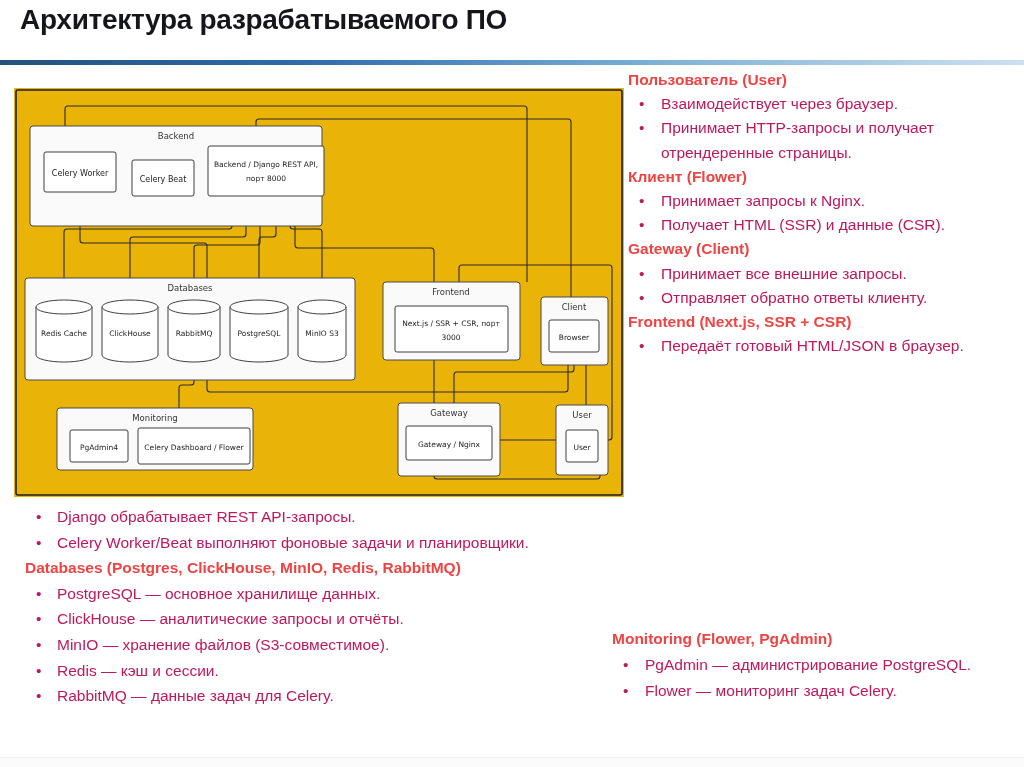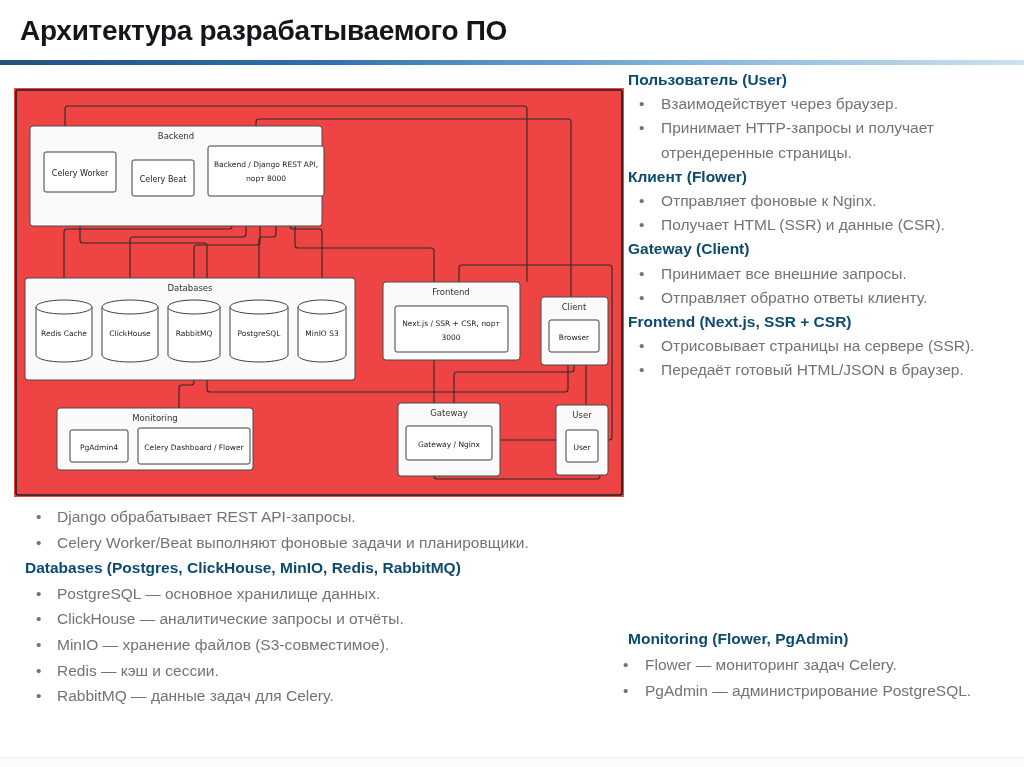--- a/index.html
+++ b/index.html
@@ -1,49 +1,49 @@
 <!DOCTYPE html>
 <html><head>
 <meta charset="utf-8">
 <style>
   html,body{margin:0;padding:0;}
   body{
     width:1024px;height:767px;overflow:hidden;background:#ffffff;
     font-family:"Liberation Sans",sans-serif;color:#1a1a1a;position:relative;
   }
   .title{
-    position:absolute;left:20px;top:15px;margin:0;
+    position:absolute;left:20px;top:4px;margin:0;
     font-size:28px;font-weight:700;color:#15151c;letter-spacing:-0.3px;
   }
   .rule{
     position:absolute;left:0;top:60px;width:1024px;height:5px;
     background:linear-gradient(90deg,#24527c 0%,#2f6da9 30%,#7fb2d9 65%,#cde0f0 100%);
   }
-  .diagram{position:absolute;left:14px;top:88px;width:610px;height:409px;background:#ef4444;}
+  .diagram{position:absolute;left:14px;top:88px;width:610px;height:409px;background:#eab308;}
   .diagram svg{display:block;}
   .dgroup{fill:#fafafa;stroke:#4a4a4a;stroke-width:1;}
   .dnode{fill:#ffffff;stroke:#3f3f3f;stroke-width:1;}
   .dcyl{fill:#ffffff;stroke:#3f3f3f;stroke-width:1;}
   .dline{fill:none;stroke:#2b2b2b;stroke-width:1.1;}
   .dtext{font-family:"DejaVu Sans",sans-serif;font-size:8px;fill:#222;text-anchor:middle;}
   .dtext.small{font-size:7.5px;}
   .dlabel{font-family:"DejaVu Sans",sans-serif;font-size:8.5px;fill:#333;text-anchor:middle;}
   .outer{fill:none;stroke:#1f1f1f;stroke-width:1.6;}
 
-  .textcol h2{margin:0;font-size:15.5px;font-weight:700;color:#0c4a6e;}
+  .textcol h2{margin:0;font-size:15.5px;font-weight:700;color:#ef4444;}
   .textcol ul{margin:0;padding:0;list-style:none;}
-  .textcol li{position:relative;padding-left:33px;color:#737373;}
+  .textcol li{position:relative;padding-left:33px;color:#be185d;}
   .textcol li::before{content:"\2022";position:absolute;left:11px;top:0;}
   .col-right{position:absolute;left:628px;top:68px;width:352px;font-size:15.5px;line-height:24.2px;}
   .col-right h2{line-height:24.2px;}
   .block-bl{position:absolute;left:25px;top:504px;width:612px;font-size:15.5px;line-height:25.6px;}
   .block-bl h2{line-height:25.6px;}
   .block-bl li{padding-left:32px;}
   .block-br{position:absolute;left:612px;top:626px;width:412px;font-size:15.5px;line-height:26px;}
-  .block-br h2{line-height:26px;margin-left:16px;}
+  .block-br h2{line-height:26px;}
   .bottom-strip{position:absolute;left:0;bottom:0;width:1024px;height:9px;background:#fbfbfb;border-top:1px solid #f0f0f0;}
 </style>
 </head>
 <body>
 
 <h1 class="title">Архитектура разрабатываемого ПО</h1>
 <div class="rule"></div>
 
 <div class="diagram">
   <svg width="610" height="409" viewBox="0 0 610 409">
@@ -176,31 +176,30 @@
 </div>
 
 <div class="textcol col-right">
   <h2>Пользователь (User)</h2>
   <ul>
     <li>Взаимодействует через браузер.</li>
     <li>Принимает HTTP-запросы и получает отрендеренные страницы.</li>
   </ul>
   <h2>Клиент (Flower)</h2>
   <ul>
-    <li>Отправляет фоновые к Nginx.</li>
+    <li>Принимает запросы к Nginx.</li>
     <li>Получает HTML (SSR) и данные (CSR).</li>
   </ul>
   <h2>Gateway (Client)</h2>
   <ul>
     <li>Принимает все внешние запросы.</li>
     <li>Отправляет обратно ответы клиенту.</li>
   </ul>
   <h2>Frontend (Next.js, SSR + CSR)</h2>
   <ul>
-    <li>Отрисовывает страницы на сервере (SSR).</li>
     <li>Передаёт готовый HTML/JSON в браузер.</li>
   </ul>
 </div>
 
 <div class="textcol block-bl">
   <ul>
     <li>Django обрабатывает REST API-запросы.</li>
     <li>Celery Worker/Beat выполняют фоновые задачи и планировщики.</li>
   </ul>
   <h2>Databases (Postgres, ClickHouse, MinIO, Redis, RabbitMQ)</h2>
@@ -209,18 +208,18 @@
     <li>ClickHouse — аналитические запросы и отчёты.</li>
     <li>MinIO — хранение файлов (S3-совместимое).</li>
     <li>Redis — кэш и сессии.</li>
     <li>RabbitMQ — данные задач для Celery.</li>
   </ul>
 </div>
 
 <div class="textcol block-br">
   <h2>Monitoring (Flower, PgAdmin)</h2>
   <ul>
+    <li>PgAdmin — администрирование PostgreSQL.</li>
     <li>Flower — мониторинг задач Celery.</li>
-    <li>PgAdmin — администрирование PostgreSQL.</li>
   </ul>
 </div>
 
 <div class="bottom-strip"></div>
 
 </body></html>

